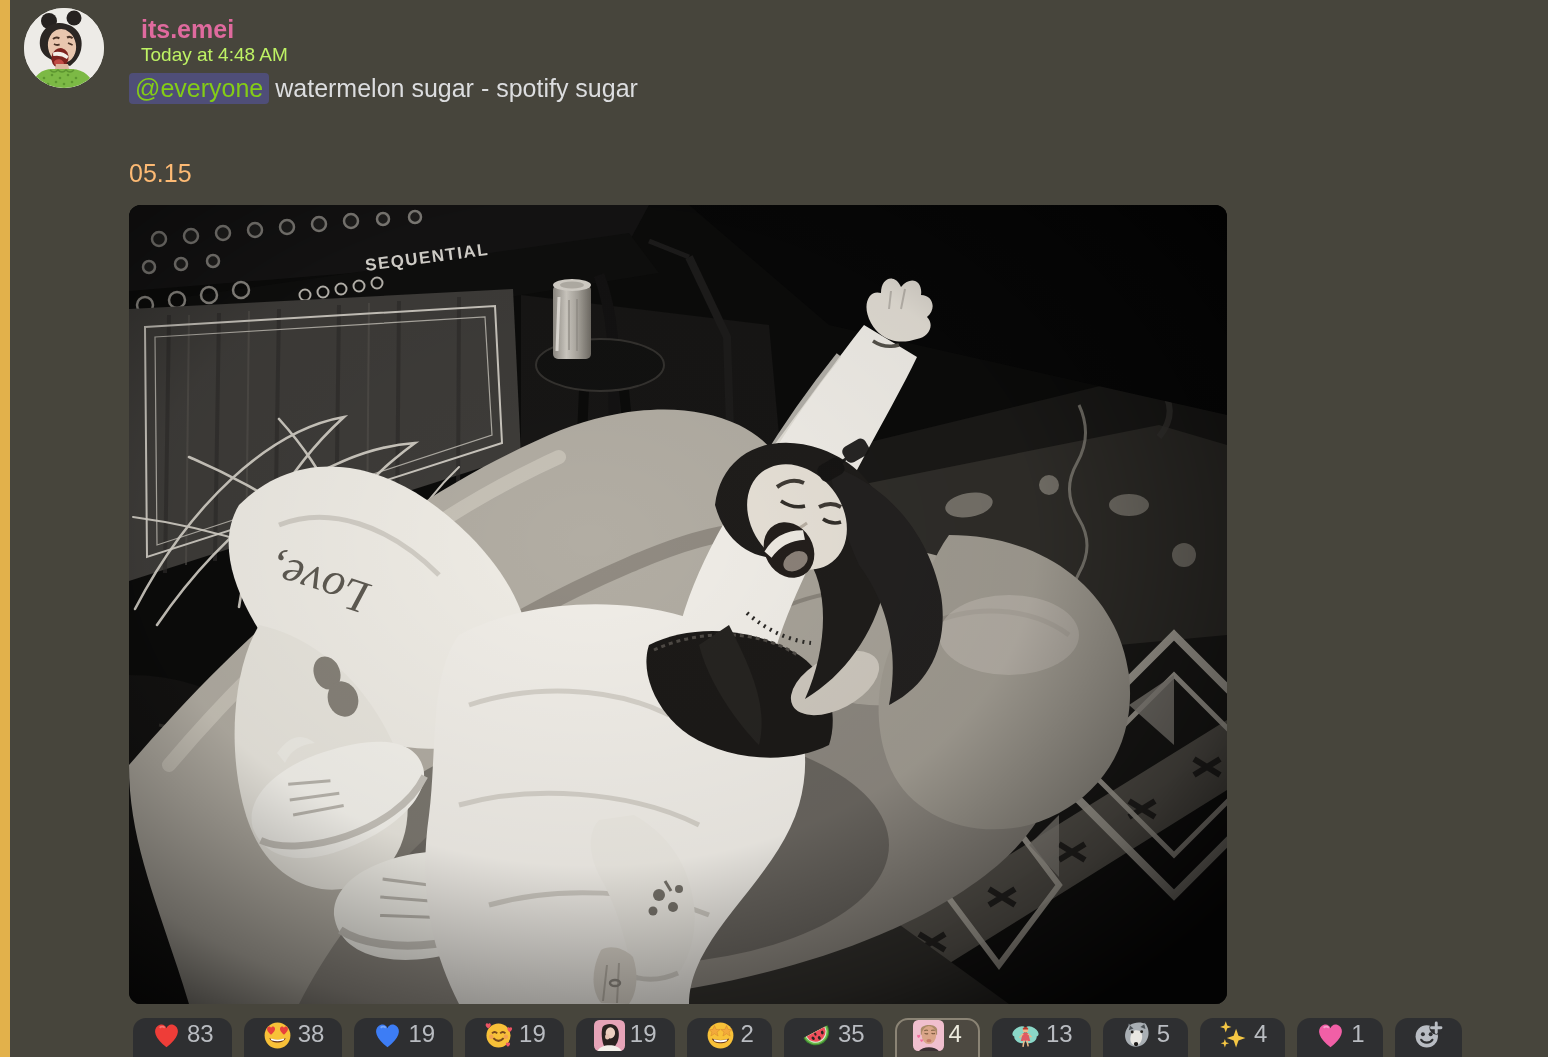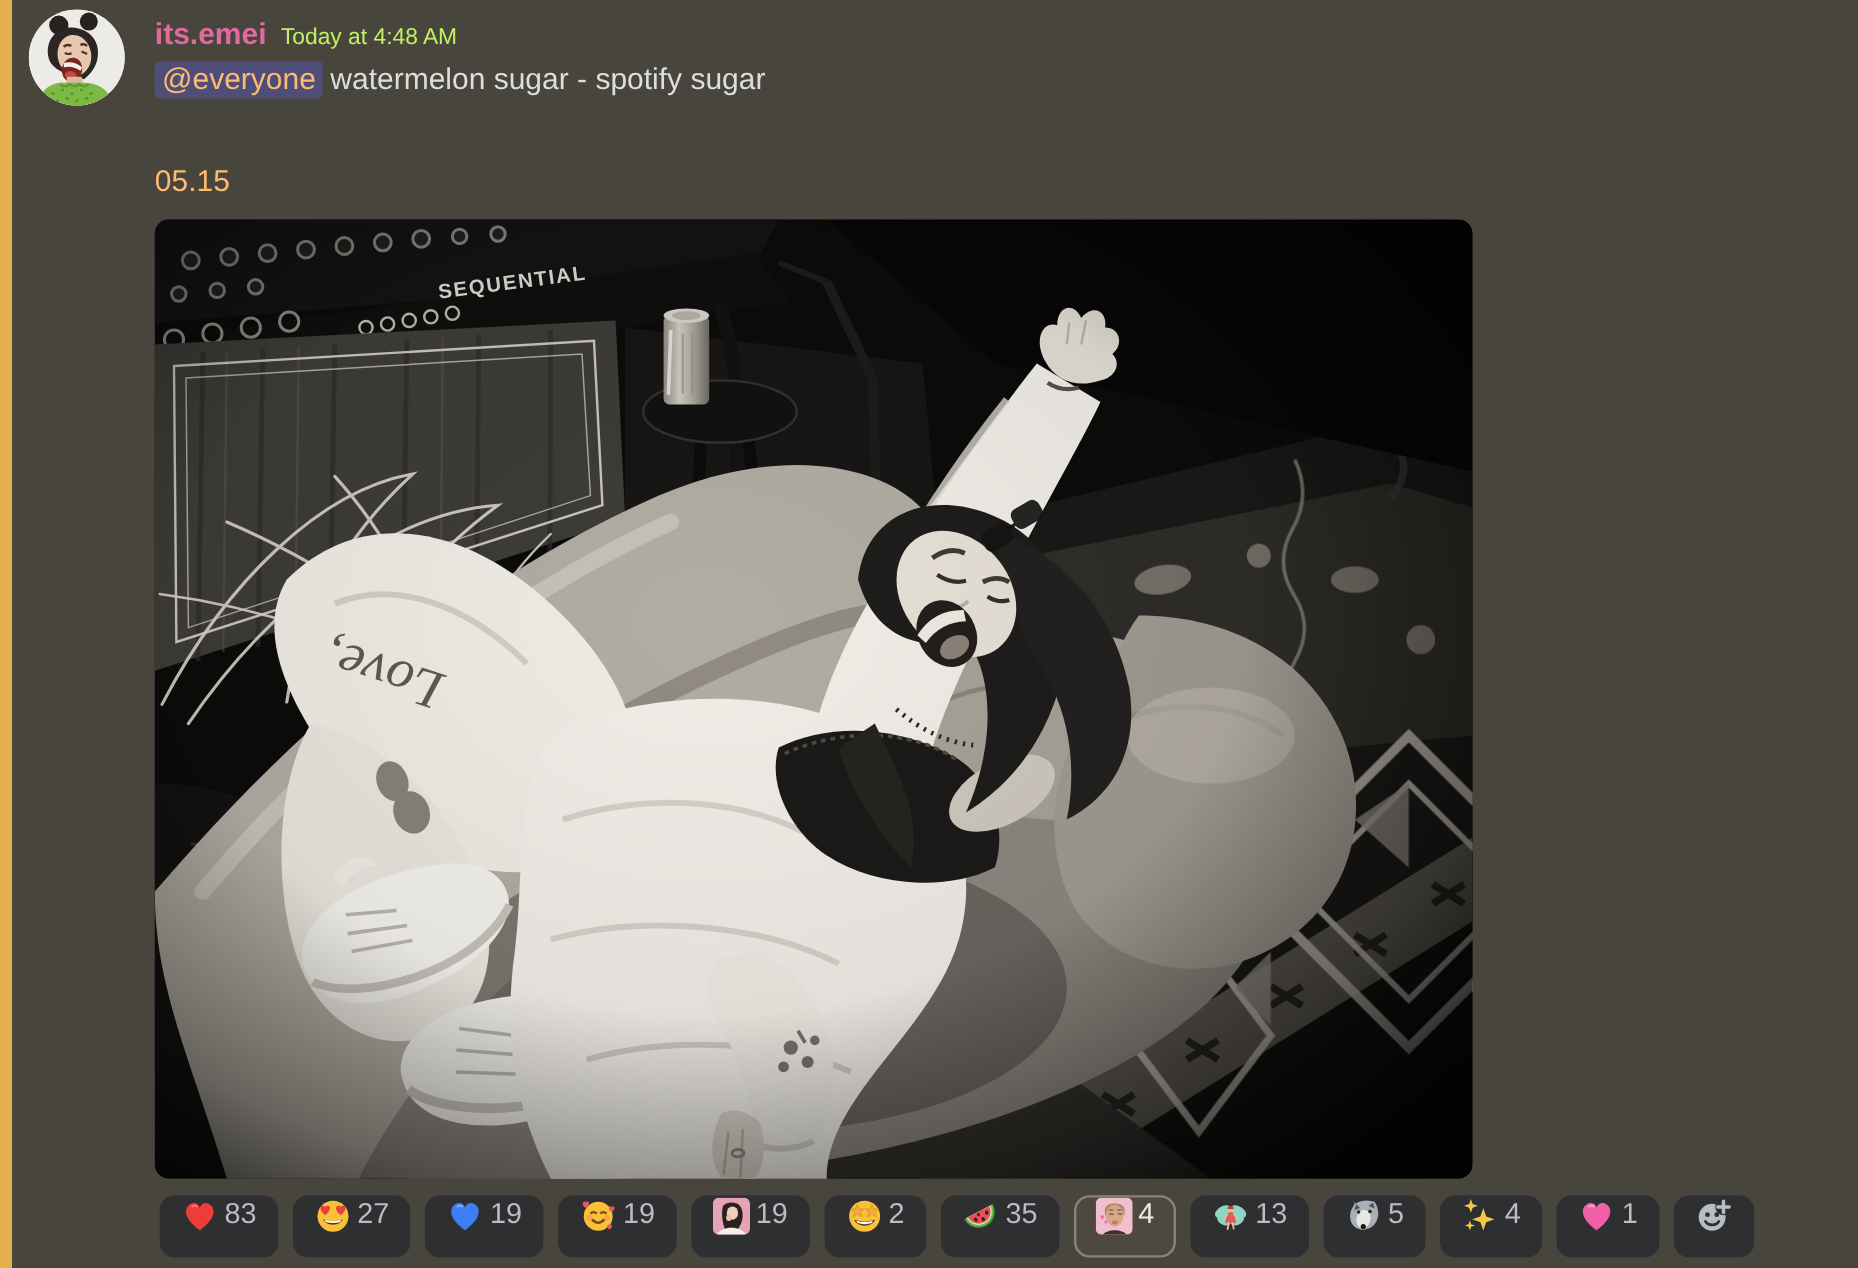--- a/index.html
+++ b/index.html
@@ -9,26 +9,26 @@
     font-family:"Liberation Sans","DejaVu Sans",sans-serif;
     -webkit-font-smoothing:antialiased;
   }
   .accent-bar{position:absolute;left:0;top:0;width:10px;height:1057px;background:#e2b14b;}
   .avatar{
     position:absolute;left:24px;top:8px;width:80px;height:80px;border-radius:50%;
     overflow:hidden;cursor:pointer;background:#edebe7;
   }
   .avatar svg{display:block;width:100%;height:100%;}
   .content{margin-left:129px;padding-top:14px;}
-  .header{display:flex;align-items:baseline;}
+  .header{display:flex;align-items:baseline;flex-direction:column;}
   .username{font-size:25px;font-weight:700;color:#df6a9e;cursor:pointer;line-height:30px;}
   .timestamp{font-size:19px;color:#bef264;margin-left:12px;}
   .msg-text{margin-top:6px;font-size:25px;color:#dcdddf;line-height:33px;}
   .mention{
-    background:#4f4e78;color:#fdba74;border-radius:4px;padding:1px 6px 2px;
+    background:#4f4e78;color:#84cc16;border-radius:4px;padding:1px 6px 2px;
     font-weight:500;cursor:pointer;margin-right:6px;
   }
   .caption{margin-top:52px;font-size:25px;color:#fdba74;line-height:33px;}
   .photo{
     margin-top:15px;width:1098px;height:799px;border-radius:12px;overflow:hidden;
     background:#0c0c0b;cursor:pointer;
   }
   .photo svg{display:block;width:100%;height:100%;}
   .reactions{margin-top:14px;margin-left:4px;display:flex;gap:12px;align-items:center;flex-wrap:nowrap;}
   .pill{
@@ -387,21 +387,21 @@
       <div class="pill">
         <span class="em">
           <svg viewBox="0 0 36 36">
               <circle cx="18" cy="18" r="15" fill="#f8c138"></circle>
           <path d="M10.5 17 C 5.8 13.6 4.8 9.8 7 8.2 C 8.6 7 10 8 10.5 9.2 C 11 8 12.4 7 14 8.2 C 16.2 9.8 15.2 13.6 10.5 17 Z" fill="#e8413c"></path>
           <path d="M25.5 17 C 20.8 13.6 19.8 9.8 22 8.2 C 23.6 7 25 8 25.5 9.2 C 26 8 27.4 7 29 8.2 C 31.2 9.8 30.2 13.6 25.5 17 Z" fill="#e8413c"></path>
           <path d="M8.5 21 C 11 28 25 28 27.5 21 C 22.5 24 13.5 24 8.5 21 Z" fill="#65331b"></path>
           <path d="M10 21.6 Q 18 24.2 26 21.6 L 25.2 23.6 Q 18 25.8 10.8 23.6 Z" fill="#ffffff"></path>
             </svg>
         </span>
-        <span class="count">27</span>
+        <span class="count">38</span>
       </div>
 
       <div class="pill">
         <span class="em">
           <svg viewBox="0 0 36 36">
               <path d="M18 31.5 C 4.5 22 1.5 11.5 8 6.8 C 12.8 3.4 16.8 6.2 18 9.6 C 19.2 6.2 23.2 3.4 28 6.8 C 34.5 11.5 31.5 22 18 31.5 Z" fill="#3d7df5"></path>
               <path d="M 10 9 q 3 -2.5 6 0" stroke="#8ab2fa" stroke-width="2" fill="none" opacity="0.8"></path>
             </svg>
         </span>
         <span class="count">19</span>

